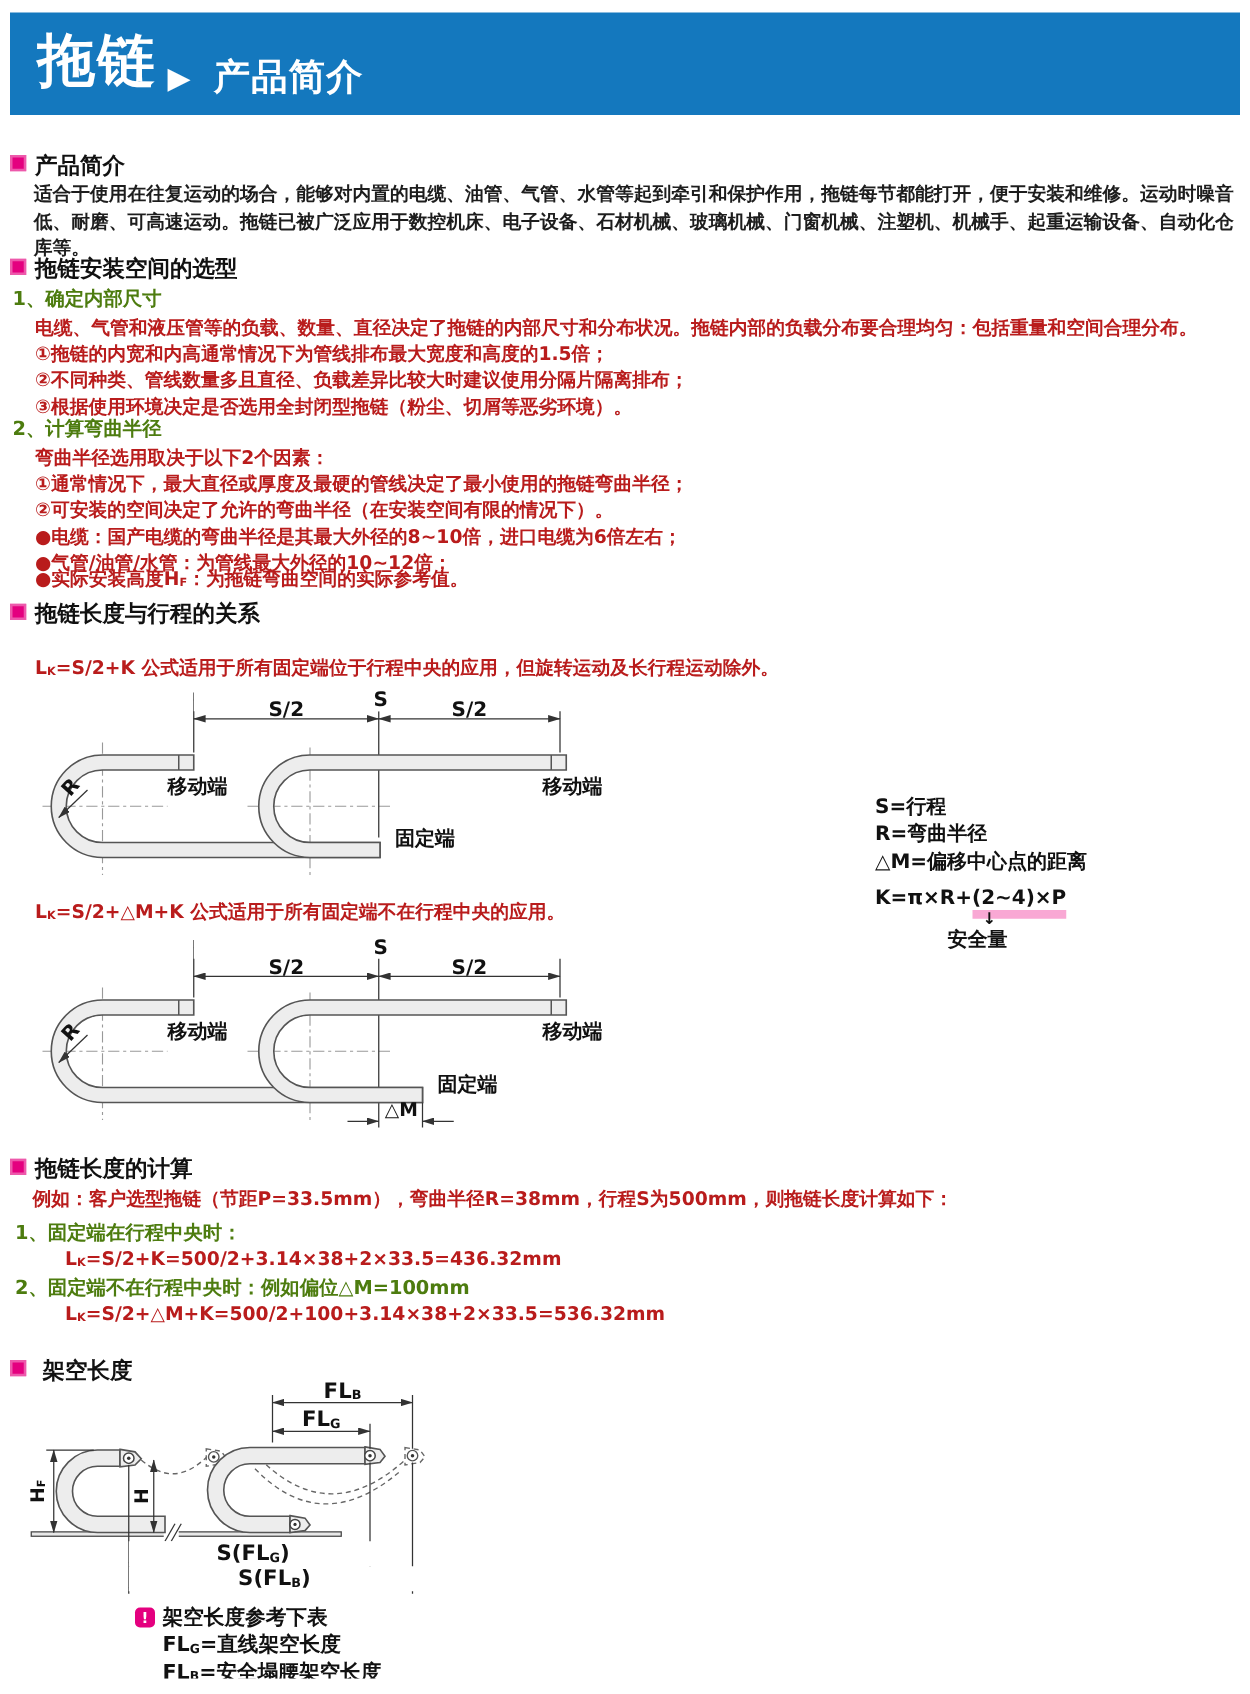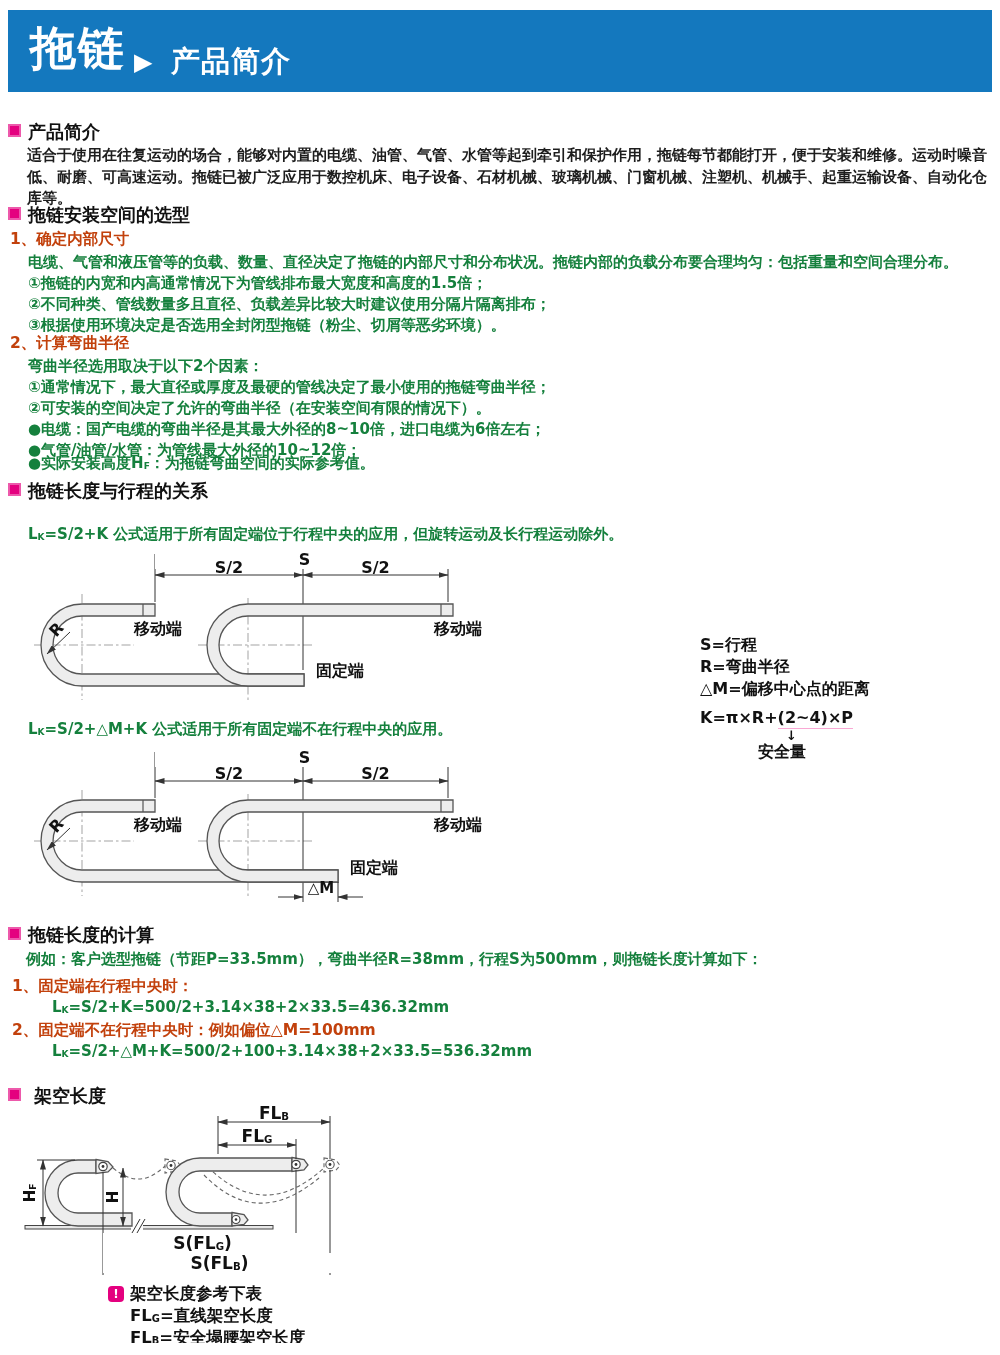--- a/index.html
+++ b/index.html
@@ -8,35 +8,35 @@
   sub{font-size:0.6em;vertical-align:-0.12em;}
   
   .band{position:absolute;left:8px;top:10px;width:984px;height:82px;background:#1478BE;}
   .band-title{position:absolute;left:22px;top:8px;font-size:46px;font-weight:800;color:#fff;letter-spacing:2px;}
   .band-arrow{position:absolute;left:126px;top:38px;font-size:24px;color:#fff;}
   .band-sub{position:absolute;left:163px;top:32px;font-size:29px;font-weight:800;color:#fff;letter-spacing:1px;}
   
   .sec{position:absolute;display:flex;align-items:flex-start;font-size:18px;font-weight:800;color:#111;white-space:nowrap;}
   .bullet{width:13px;height:13px;background:#E4007F;margin:4px 7px 0 0;box-shadow:inset 0 0 0 2px rgba(255,255,255,.35);}
   
-  .t{position:absolute;font-size:15px;font-weight:600;white-space:nowrap;color:#15803d;}
-  .tb{position:absolute;font-size:15.5px;font-weight:800;white-space:nowrap;color:#c2410c;}
+  .t{position:absolute;font-size:15px;font-weight:600;white-space:nowrap;color:#b91c1c;}
+  .tb{position:absolute;font-size:15.5px;font-weight:800;white-space:nowrap;color:#4d7c0f;}
   .wrap{position:absolute;font-size:15px;font-weight:600;line-height:21.5px;color:#1d1d1d;}
   
   .diag{position:absolute;}
   .dlabel{position:absolute;font-size:16px;font-weight:800;color:#111;white-space:nowrap;}
   .dcenter{text-align:center;}
   .dbg{background:#fff;padding:0 3px;}
   .rot{transform:rotate(-90deg);transform-origin:center;}
   .rlabel{transform:rotate(-48deg);}
   
   .legend{position:absolute;left:700px;top:634px;width:300px;font-size:16px;font-weight:800;color:#111;}
   .legend .ln{line-height:22px;}
   .kline{margin-top:7px;line-height:22px;}
-  .kunder{border-bottom:1px solid #f9a8d4;padding-bottom:1px;}
+  .kunder{border-bottom:7px solid #f9a8d4;padding-bottom:1px;}
   .karrow{margin-left:86px;line-height:13px;font-size:13px;}
   .ksafe{margin-left:58px;line-height:20px;}
   
   .note-row{position:absolute;display:flex;align-items:center;}
   .note-icon{width:16px;height:16px;background:#E4007F;border-radius:4px;color:#fff;font-size:12px;font-weight:800;
              display:flex;align-items:center;justify-content:center;margin-right:6px;}
   .note-txt{font-size:16.5px;font-weight:800;color:#111;white-space:nowrap;}
   svg .dim{stroke:#333;stroke-width:1;fill:none;}
   svg .chain{fill:#ededed;stroke:#555;stroke-width:1.3;}
   svg .cl{stroke:#999;stroke-width:0.9;fill:none;stroke-dasharray:9 3 2.5 3;}

